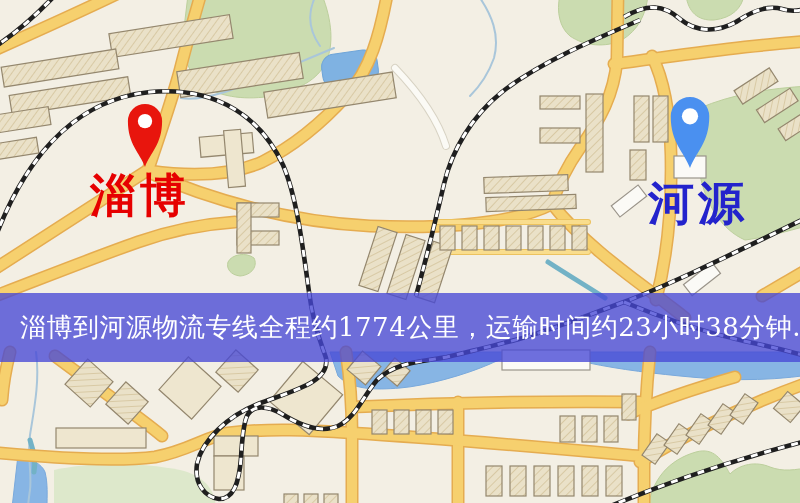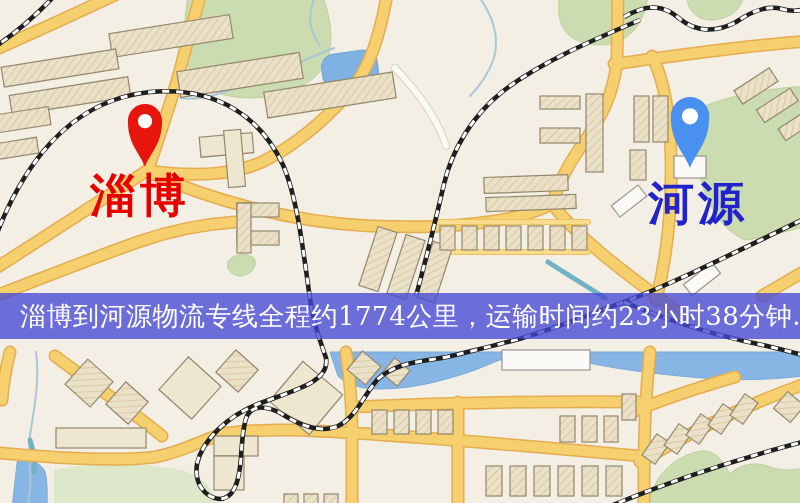--- a/index.html
+++ b/index.html
@@ -37,21 +37,21 @@
   
   .place-label{
     position:absolute;font-family:"DejaVu Serif","Liberation Serif",serif;
     font-weight:bold;font-size:46px;line-height:1;letter-spacing:4px;white-space:nowrap;
   }
   .label-origin{left:90px;top:172px;color:#e60000;}
   .label-dest{left:640px;top:180px;color:#2323cc;margin-left:8px;}
 
   
   .banner{
-    position:absolute;left:0;top:293px;width:800px;height:46px;
+    position:absolute;left:0;top:293px;width:800px;height:69px;
     background:rgba(70,72,214,0.78);display:flex;align-items:center;
   }
   .banner-text{
     padding-left:20px;color:#ffffff;font-size:26px;letter-spacing:0.5px;
     font-family:"DejaVu Serif","Liberation Serif",serif;white-space:nowrap;
   }
 </style>
 </head>
 <body>
 

